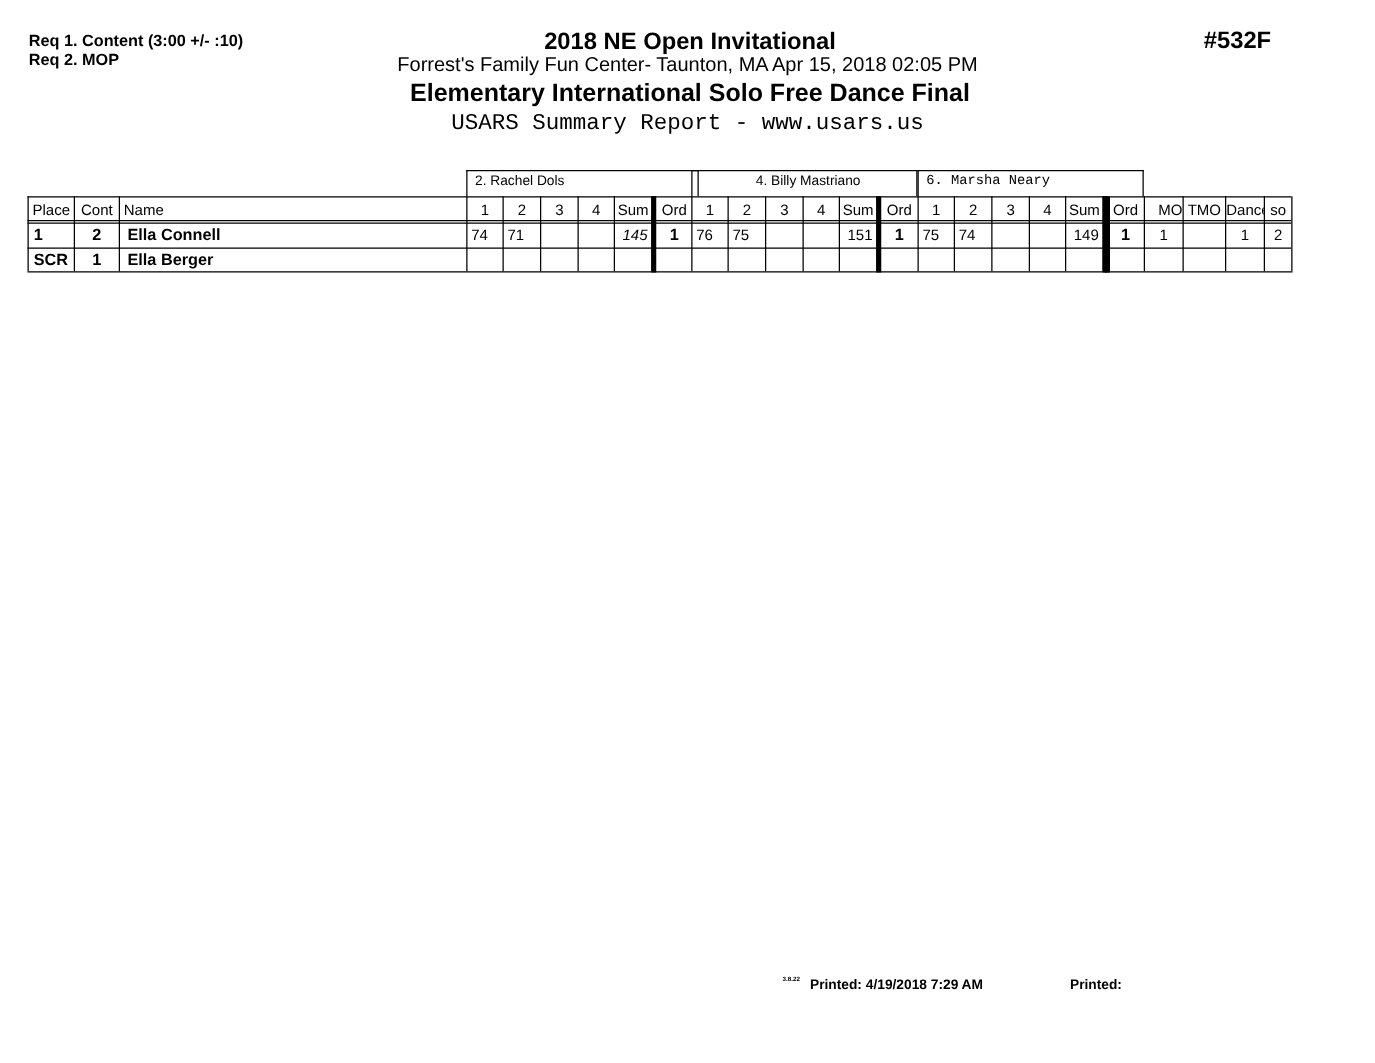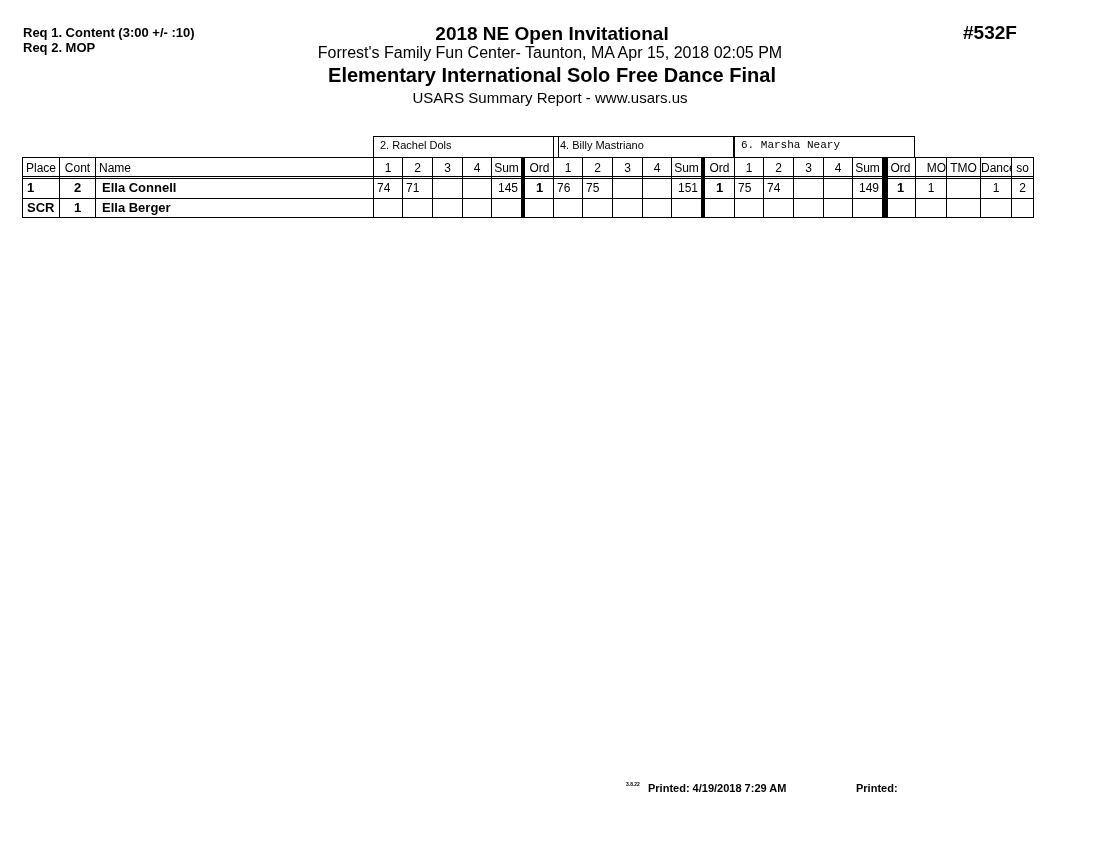--- a/index.html
+++ b/index.html
@@ -4,21 +4,21 @@
 <style>
   html, body { margin:0; padding:0; background:#ffffff; }
   body { width:1100px; height:850px; position:relative; overflow:hidden;
          font-family:"Liberation Sans", sans-serif; color:#000; }
   .abs { position:absolute; white-space:nowrap; }
   .req { left:23px; font-size:13px; font-weight:bold; }
   .center { left:0; width:1100px; text-align:center; }
   .t-title { top:23px; font-size:19px; font-weight:bold; left:2px; }
   .t-sub { top:44px; font-size:16px; }
   .t-event { top:64px; font-size:20px; font-weight:bold; left:2px; }
-  .t-report { top:89px; font-size:15px; }
+  .t-report { top:89px; font-size:18px;font-family:Liberation Mono, monospace; }
   .compid { left:963px; top:22px; font-size:19px; font-weight:bold; }
 
   .cell { position:absolute; box-sizing:border-box; font-size:12px; line-height:18px;
           overflow:hidden; white-space:nowrap; }
   .jhead { border:1px solid #000; border-bottom:none; height:21px; top:136px;
            font-size:11px; line-height:14px; padding-left:6px; padding-top:1px; }
   .ctr { text-align:center; }
   .rt { text-align:right; padding-right:3px; }
   .lf { text-align:left; padding-left:3px; }
   .bold { font-weight:bold; font-size:13px; }
@@ -37,21 +37,21 @@
 <div class="abs req" style="top:40px;">Req  2.  MOP</div>
 
 <div class="abs center t-title">2018 NE Open Invitational</div>
 <div class="abs center t-sub">Forrest's Family Fun Center- Taunton, MA  Apr 15, 2018  02:05 PM</div>
 <div class="abs center t-event">Elementary International Solo Free Dance Final</div>
 <div class="abs center t-report">USARS Summary Report - www.usars.us</div>
 <div class="abs compid">#532F</div>
 
 <div id="results-table">
     <div class="cell jhead" style="left: 373px; top: 136px; width: 186px;">2.  Rachel Dols</div>
-    <div class="cell jhead" style="left: 553px; top: 136px; width: 181px;">4.  Billy Mastriano</div>
+    <div class="cell jhead" style="left: 553px; top: 136px; width: 181px; text-align: center;">4.  Billy Mastriano</div>
     <div class="cell jhead" style="left: 734px; top: 136px; width: 181px; font-family: Liberation Mono, monospace;">6.  Marsha Neary</div>
     <div class="hline" style="left: 22px; top: 157px; width: 1011px;"></div>
     <div class="hline" style="left: 22px; top: 176px; width: 1011px;"></div>
     <div class="hline" style="left: 22px; top: 178px; width: 1011px;"></div>
     <div class="hline" style="left: 22px; top: 198px; width: 1011px;"></div>
     <div class="hline" style="left: 22px; top: 217px; width: 1012px;"></div>
     <div class="vline" style="left: 22px; top: 157px; height: 60px;"></div>
     <div class="vline" style="left: 59px; top: 157px; height: 60px;"></div>
     <div class="vline" style="left: 95px; top: 157px; height: 60px;"></div>
     <div class="vline" style="left: 373px; top: 157px; height: 60px;"></div>
@@ -106,21 +106,21 @@
     <div class="cell ctr" style="left: 947px; top: 159px; width: 33px; height: 18px;">TMO</div>
     <div class="cell ctr" style="left: 981px; top: 159px; width: 30px; height: 18px;">Dance</div>
     <div class="cell ctr" style="left: 1012px; top: 159px; width: 21px; height: 18px;">so</div>
     <div class="cell lf bold" style="left: 24px; top: 179px; width: 36px; height: 18px;">1</div>
     <div class="cell ctr bold" style="left: 60px; top: 179px; width: 35px; height: 18px;">2</div>
     <div class="cell lf bold" style="left: 96px; top: 179px; width: 277px; height: 18px; padding-left: 6px;">Ella Connell</div>
     <div class="cell lf" style="left: 374px; top: 179px; width: 28px; height: 18px;">74</div>
     <div class="cell lf" style="left: 403px; top: 179px; width: 29px; height: 18px;">71</div>
     <div class="cell lf" style="left: 433px; top: 179px; width: 29px; height: 18px;"></div>
     <div class="cell lf" style="left: 463px; top: 179px; width: 28px; height: 18px;"></div>
-    <div class="cell rt" style="left: 492px; top: 179px; width: 29px; height: 18px;">145</div>
+    <div class="cell rt" style="left: 492px; top: 179px; width: 29px; height: 18px; font-style: italic;">145</div>
     <div class="cell ctr bold" style="left: 526px; top: 179px; width: 27px; height: 18px;">1</div>
     <div class="cell lf" style="left: 554px; top: 179px; width: 28px; height: 18px;">76</div>
     <div class="cell lf" style="left: 583px; top: 179px; width: 29px; height: 18px;">75</div>
     <div class="cell lf" style="left: 613px; top: 179px; width: 29px; height: 18px;"></div>
     <div class="cell lf" style="left: 643px; top: 179px; width: 28px; height: 18px;"></div>
     <div class="cell rt" style="left: 672px; top: 179px; width: 29px; height: 18px;">151</div>
     <div class="cell ctr bold" style="left: 706px; top: 179px; width: 27px; height: 18px;">1</div>
     <div class="cell lf" style="left: 735px; top: 179px; width: 28px; height: 18px;">75</div>
     <div class="cell lf" style="left: 764px; top: 179px; width: 29px; height: 18px;">74</div>
     <div class="cell lf" style="left: 794px; top: 179px; width: 29px; height: 18px;"></div>

